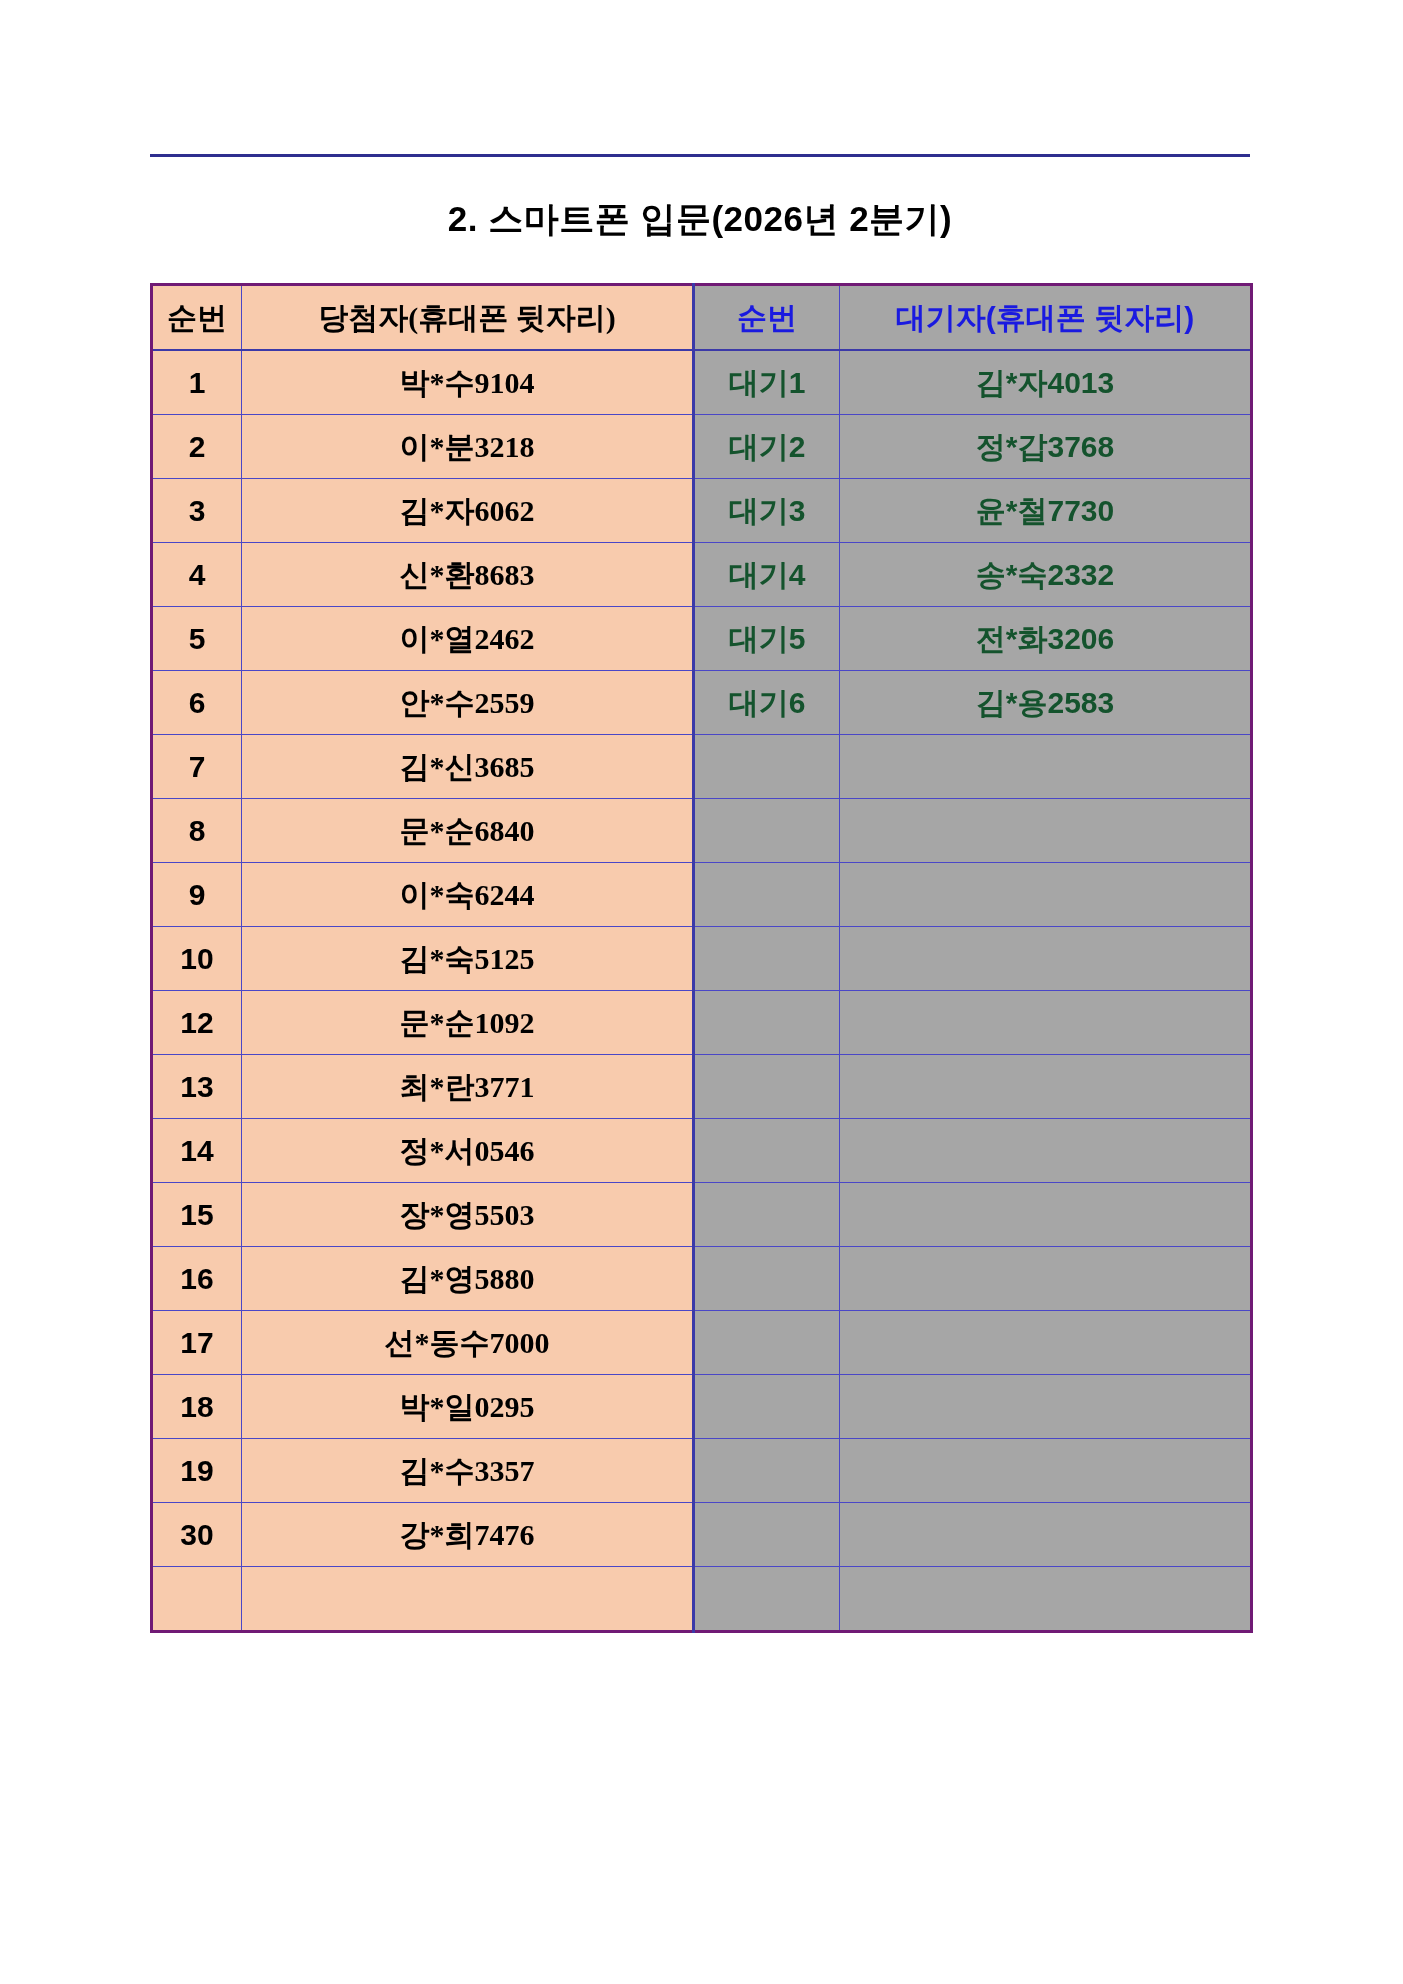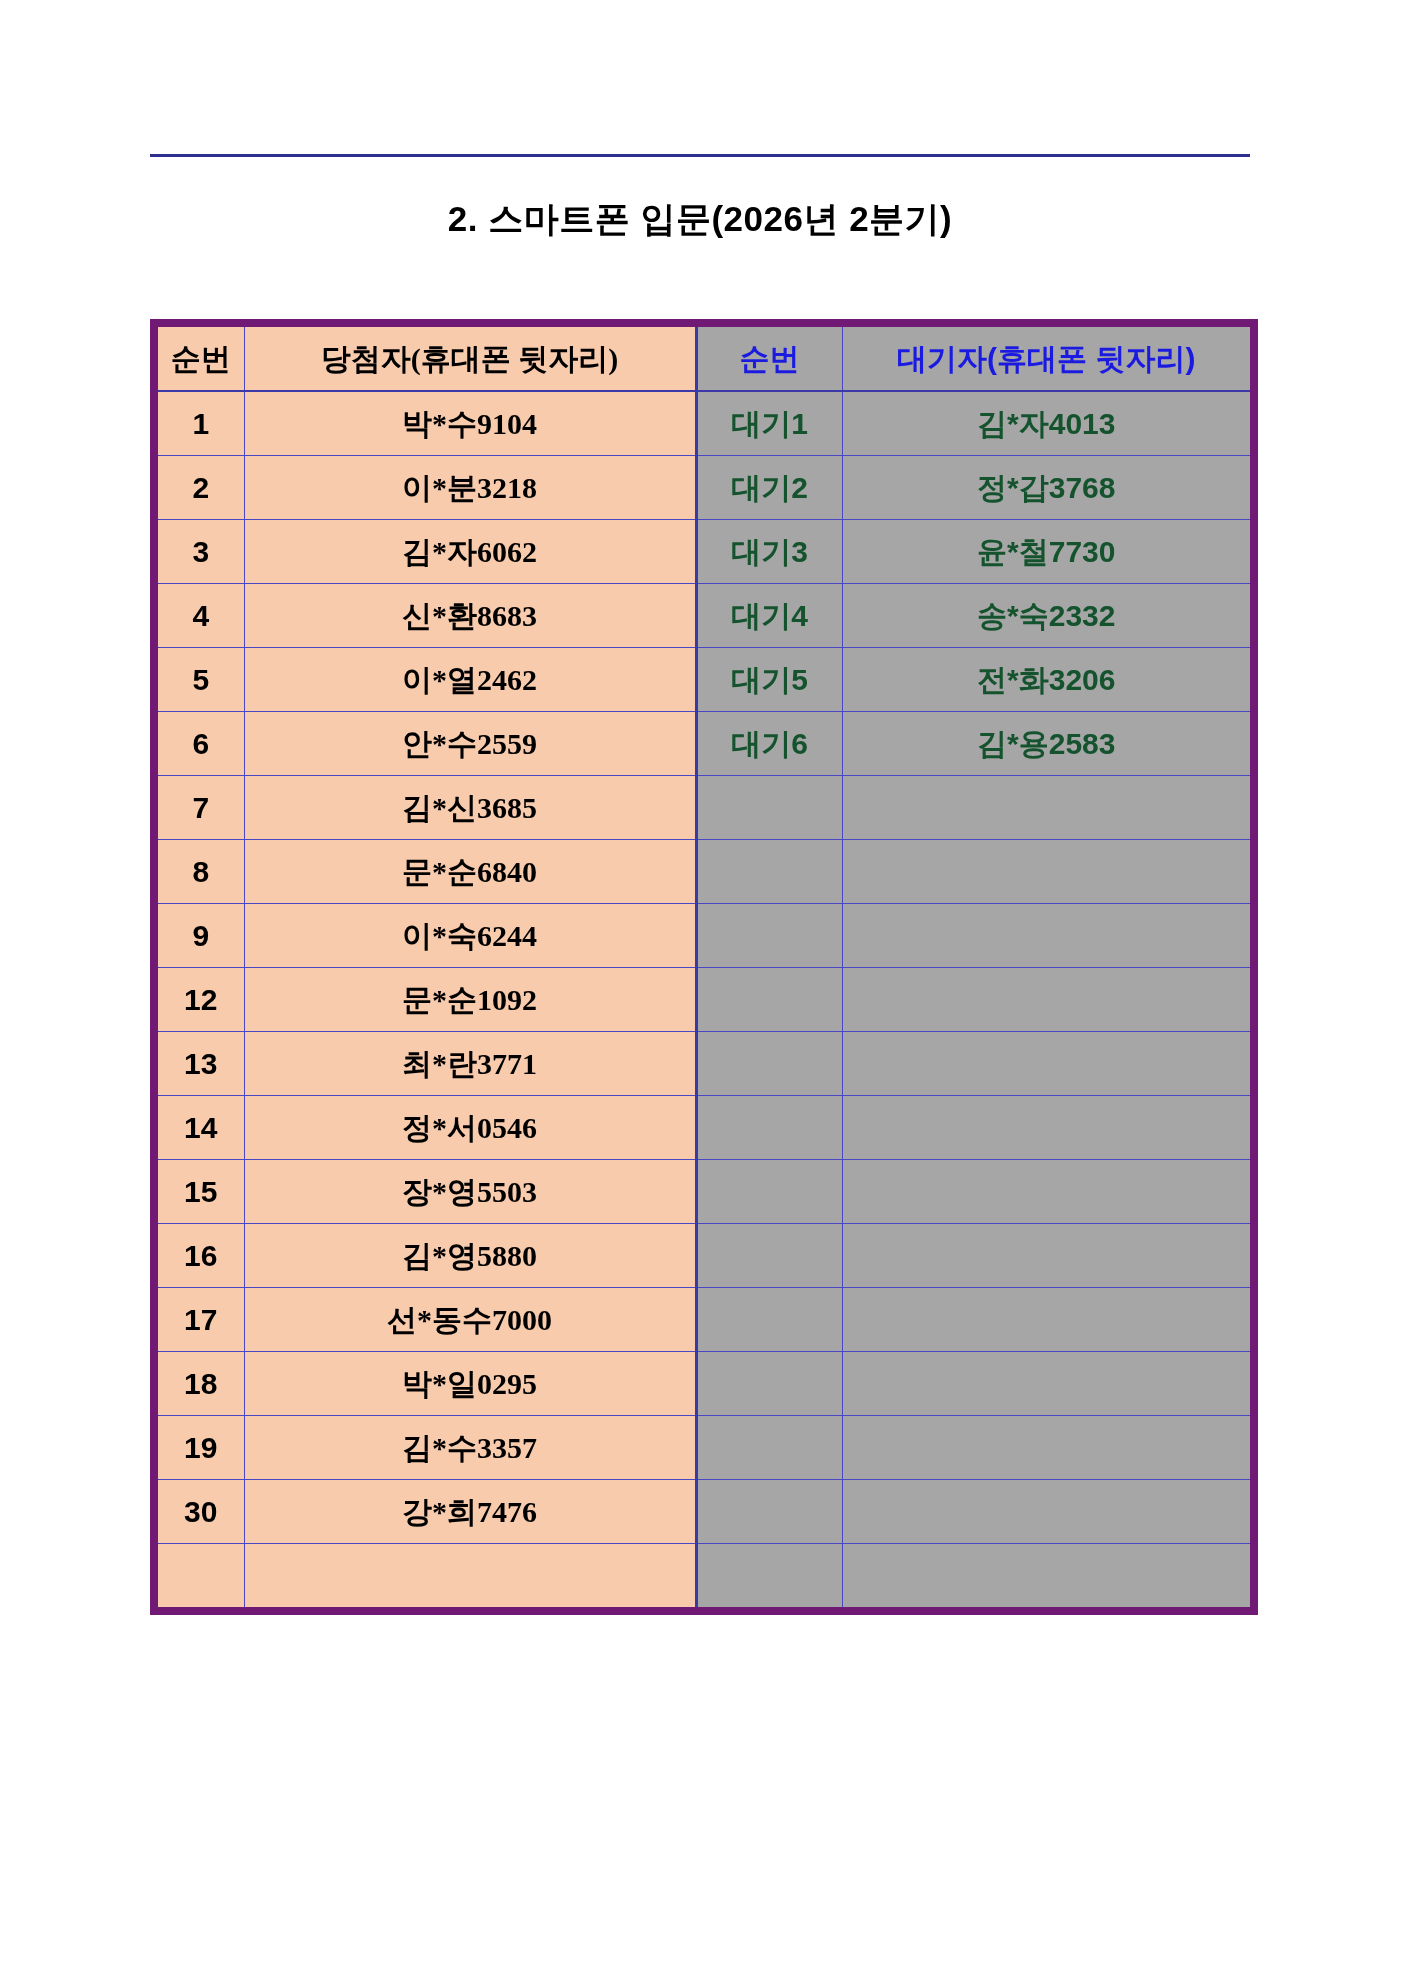--- a/index.html
+++ b/index.html
@@ -44,22 +44,21 @@
   .table-wrap {
     position: absolute;
     left: 150px;
     top: 283px;
     width: 1100px;
   }
   table.lottery {
     border-collapse: collapse;
     table-layout: fixed;
     width: 1100px;
-    border: 8px solid #701a75;
-    margin-top: 36px;
+    border: 3px solid #701a75;
   }
   table.lottery td,
   table.lottery th {
     border: 1px solid #4a47c7;
     padding: 0;
     height: 63px;
     font-size: 30px;
     font-weight: bold;
     text-align: center;
     vertical-align: middle;
@@ -184,20 +183,26 @@
           <td class="cell-right wnum"></td>
           <td class="cell-right name"></td>
         </tr>
         <tr>
           <td class="cell-left num">9</td>
           <td class="cell-left name sep-left">이*숙6244</td>
           <td class="cell-right wnum"></td>
           <td class="cell-right name"></td>
         </tr>
         <tr>
+          <td class="cell-left num">10</td>
+          <td class="cell-left name sep-left">김*숙5125</td>
+          <td class="cell-right wnum"></td>
+          <td class="cell-right name"></td>
+        </tr>
+        <tr>
           <td class="cell-left num">12</td>
           <td class="cell-left name sep-left">문*순1092</td>
           <td class="cell-right wnum"></td>
           <td class="cell-right name"></td>
         </tr>
         <tr>
           <td class="cell-left num">13</td>
           <td class="cell-left name sep-left">최*란3771</td>
           <td class="cell-right wnum"></td>
           <td class="cell-right name"></td>

